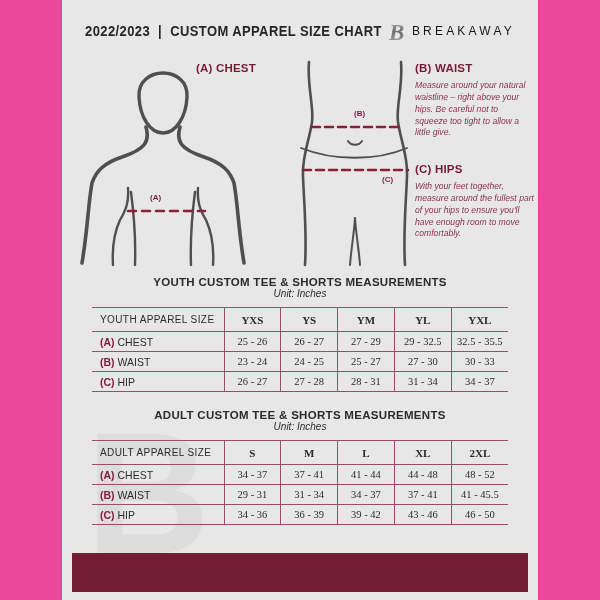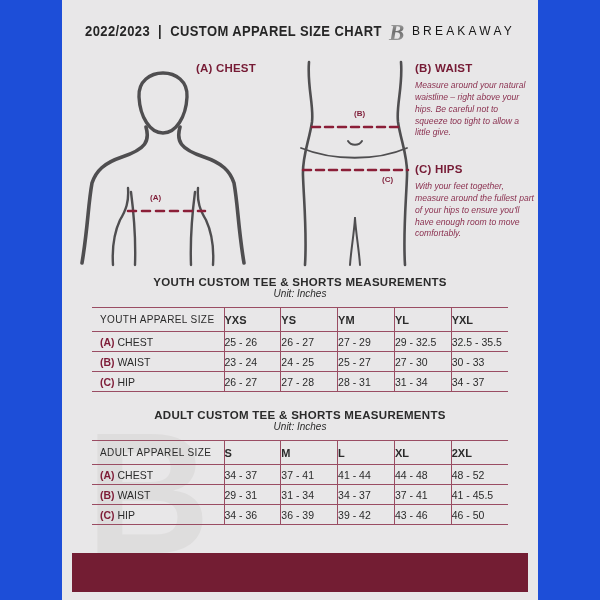--- a/index.html
+++ b/index.html
@@ -1,17 +1,17 @@
 <!DOCTYPE html>
 <html><head>
 <meta charset="utf-8">
 <style>
   * { margin:0; padding:0; box-sizing:border-box; }
   html,body { width:600px; height:600px; background:#000; font-family:"Liberation Sans", sans-serif; }
-  .stage { position:relative; width:600px; height:600px; background:#1d4ed8; overflow:hidden; }
+  .stage { position:relative; width:600px; height:600px; background:#ec4899; overflow:hidden; }
   .document { position:absolute; left:62px; top:0; width:476px; height:600px; background:#e8e7e8; overflow:hidden; }
 
   
   .header { position:absolute; top:19px; left:23px; right:24px; display:flex; justify-content:space-between; align-items:center; z-index:3; }
   .doc-title { font-weight:bold; font-size:13px; letter-spacing:0.4px; color:#262626; transform:scaleY(1.08); white-space:pre; }
   .brand { display:flex; align-items:center; gap:5px; }
   .brand-name { font-weight:normal; font-size:12px; letter-spacing:3.2px; color:#161616; }
 
   
   .diagrams { position:absolute; top:55px; left:0; width:476px; height:214px; z-index:1; }
@@ -23,21 +23,21 @@
 
   
   .table-block { position:absolute; left:30px; width:416px; z-index:2; }
   .table-title { text-align:center; font-size:11.5px; font-weight:bold; color:#2b2b2b; letter-spacing:0.3px; }
   .table-unit { text-align:center; font-size:10px; font-style:italic; color:#2b2b2b; margin-top:0; }
   table.size-table { width:100%; border-collapse:collapse; table-layout:fixed; margin-top:8px; }
   table.size-table th, table.size-table td { border-top:1.5px solid #9a4d63; padding:0 0 0 8px; height:20px; font-size:10.5px; color:#2b2b2b; }
   table.size-table tr:last-child td { border-bottom:1.5px solid #9a4d63; }
   table.size-table th { height:24px; }
   table.size-table th.label-col { text-align:left; font-weight:normal; font-size:10px; letter-spacing:0.4px; }
-  table.size-table th.size-col, table.size-table td.size-col { text-align:left; padding:0; border-left:1.5px solid #9a4d63; }
+  table.size-table th.size-col, table.size-table td.size-col { text-align:center; padding:0; border-left:1.5px solid #9a4d63;font-family:Liberation Serif, serif; }
   table.size-table th.size-col { font-weight:bold; font-size:11px; }
   table.size-table col.c-label { width:132px; }
   .row-prefix { color:#7e1c37; font-weight:bold; }
   .row-label { color:#2b2b2b; }
 
   
   .watermark { position:absolute; left:24px; top:428px; font-size:172px; line-height:0.76; font-weight:bold; color:#dedddd; z-index:1; }
   .footer-bar { position:absolute; left:10px; top:553px; width:456px; height:39px; background:#731d33; z-index:4; }
 </style>
 </head>

